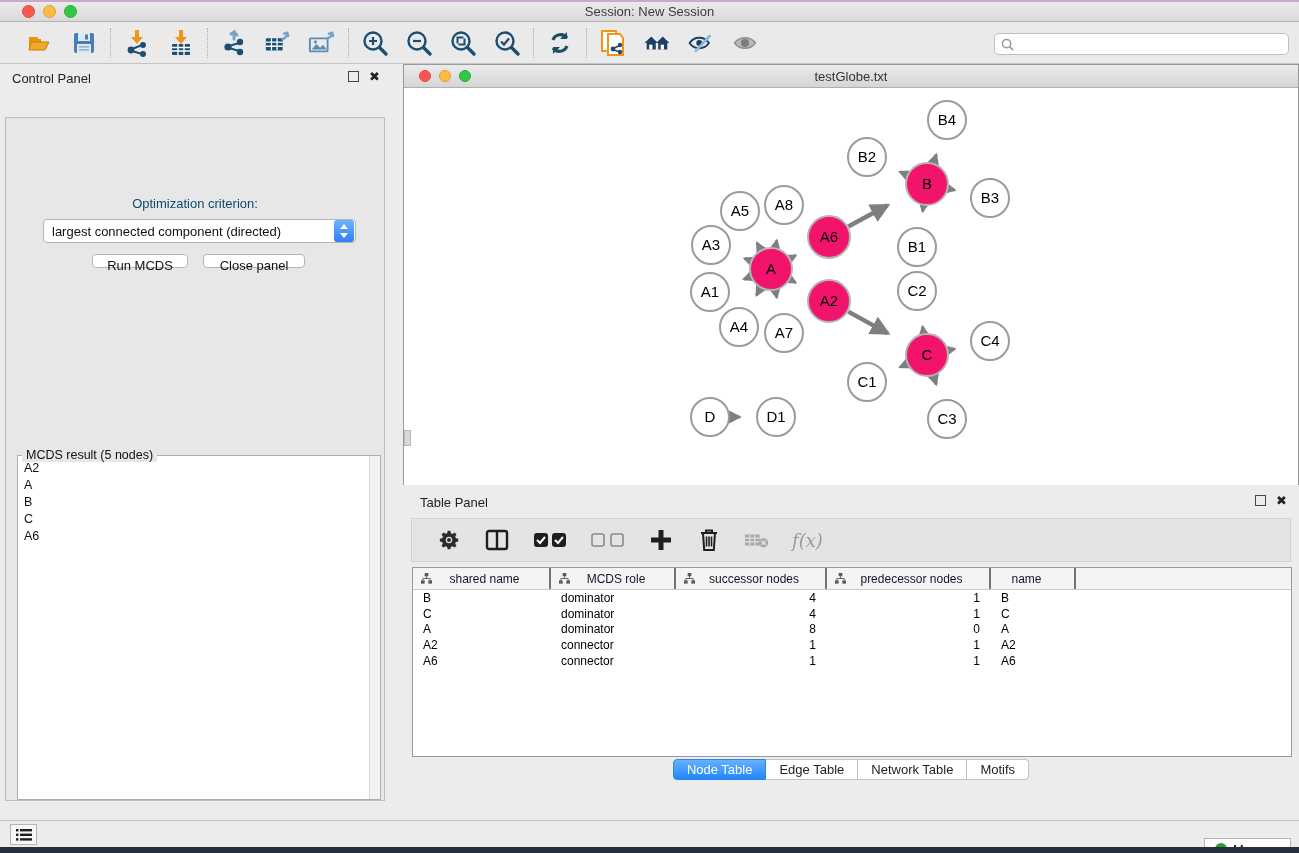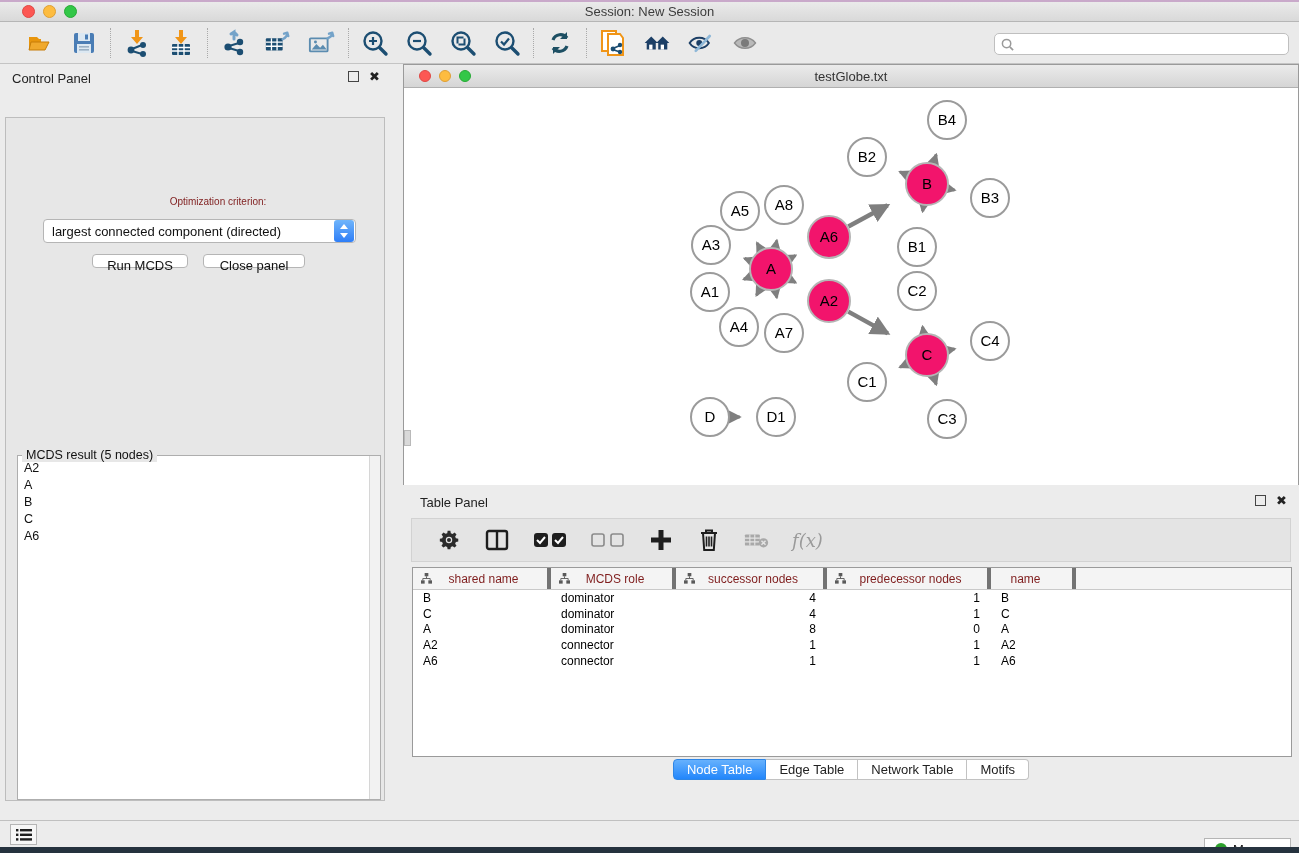--- a/index.html
+++ b/index.html
@@ -36,21 +36,21 @@
   #cp-btns { right:10px; top:7px; }
   .float-icon { width:11px; height:11px; border:1.5px solid #444; display:inline-block; cursor:pointer; }
   .close-icon { font-weight:bold; color:#222; cursor:pointer; font-size:13px; line-height:11px; }
   #cp-box { left:5px; top:53px; width:380px; height:684px; background:#e7e7e7; border:1px solid #bdbdbd; }
   #cp-tabs { left:0; top:32px; width:390px; display:flex; justify-content:center; z-index:3; }
   .seg-tab { font-size:13px; color:#222; background:#fff; border:1px solid #c2c2c2; border-left:none;
     padding:2px 13px; height:21px; line-height:16px; cursor:pointer; }
   .seg-tab:first-child { border-left:1px solid #c2c2c2; border-radius:4px 0 0 4px; }
   .seg-tab:last-child { border-radius:0 4px 4px 0; }
   .seg-tab.active { background:linear-gradient(#66b1fd,#2286fb); color:#fff; border-color:#2e86e6; }
-  #opt-label { left:0; top:132px; width:390px; text-align:center; font-size:10px; color:#7f1d1d;margin-left:23px; }
+  #opt-label { left:0; top:132px; width:390px; text-align:center; font-size:13px; color:#0c4a6e; }
   #criterion-select { left:43px; top:155px; width:313px; height:24px; background:#fff;
     border:1px solid #b5b5b5; border-radius:4px; display:flex; align-items:center; cursor:pointer;gap:9px; }
   #criterion-select .val { flex:1; font-size:13px; padding-left:8px; color:#111; white-space:nowrap; }
   #criterion-select .stepper { width:20px; height:22px; border-radius:3px;
     background:linear-gradient(#6fb5fb,#2e7ef7); margin-right:1px; position:relative; }
   .stepper .up, .stepper .dn { position:absolute; left:50%; transform:translateX(-50%);
     width:0; height:0; border-left:4px solid transparent; border-right:4px solid transparent; }
   .stepper .up { top:4px; border-bottom:5px solid #fff; }
   .stepper .dn { bottom:4px; border-top:5px solid #fff; }
   .cp-button { position:absolute; top:190px; height:14px; background:#fff; border:1px solid #b5b5b5;
@@ -83,21 +83,21 @@
   
   #table-panel { left:403px; top:485px; width:896px; height:305px; background:#ececec; }
   #tp-header { left:17px; top:10px; font-size:13px; color:#222; }
   #tp-btns { right:12px; top:10px; }
   #tp-toolbar { left:8px; top:33px; width:880px; height:44px; background:#e4e4e4;
     border:1px solid #d2d2d2; display:flex; align-items:center; gap:22px; padding-left:24px; }
   .tpt-icon { display:flex; align-items:center; justify-content:center; width:26px; height:26px; cursor:pointer; }
   .fx-label { font-family:"DejaVu Serif",serif; font-style:italic; font-size:18px; color:#9a9a9a; cursor:default; }
   #node-table { left:9px; top:82px; width:880px; height:190px; background:#fff; border:1px solid #9a9a9a; overflow:hidden; }
   #nt-header { display:flex; height:22px; background:#f4f4f4; border-bottom:1px solid #c9c9c9; }
-  .nt-hcell { display:flex; align-items:center; border-right:4px solid #737373; font-size:12px; color:#7f1d1d; }
+  .nt-hcell { display:flex; align-items:center; border-right:2px solid #737373; font-size:12px; color:#0f172a; }
   .nt-hcell .hlabel { flex:1; text-align:center; padding-right:12px; }
   .nt-hcell .sorticon { margin-left:8px; }
   .nt-row { display:flex; height:15.7px; font-size:12px; color:#000; }
   .nt-cell { padding:1px 8px 0 10px; white-space:nowrap; overflow:hidden; }
   .nt-cell.num { text-align:right; padding-right:11px; }
   #tp-tabs { left:0; top:274px; width:896px; display:flex; justify-content:center; }
 
   
   #status-bar { left:0; top:820px; width:1299px; height:27px; background:#ececec; border-top:1px solid #c0c0c0; }
   #list-btn { left:10px; top:3px; width:27px; height:21px; background:#f6f6f6; border:1px solid #b5b5b5;

